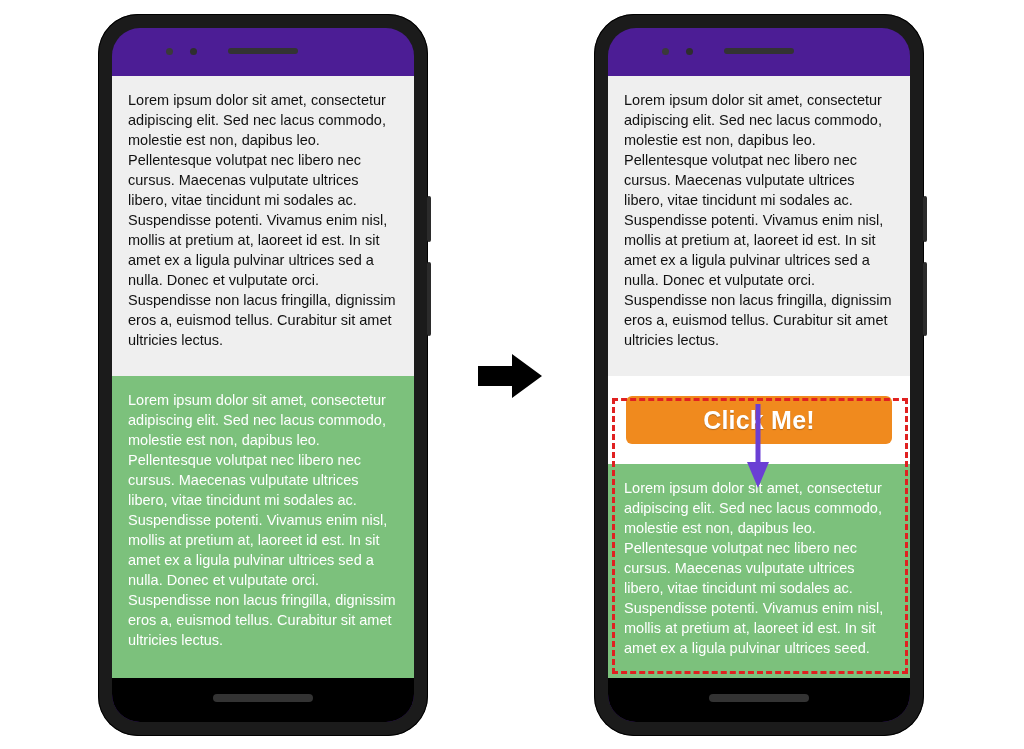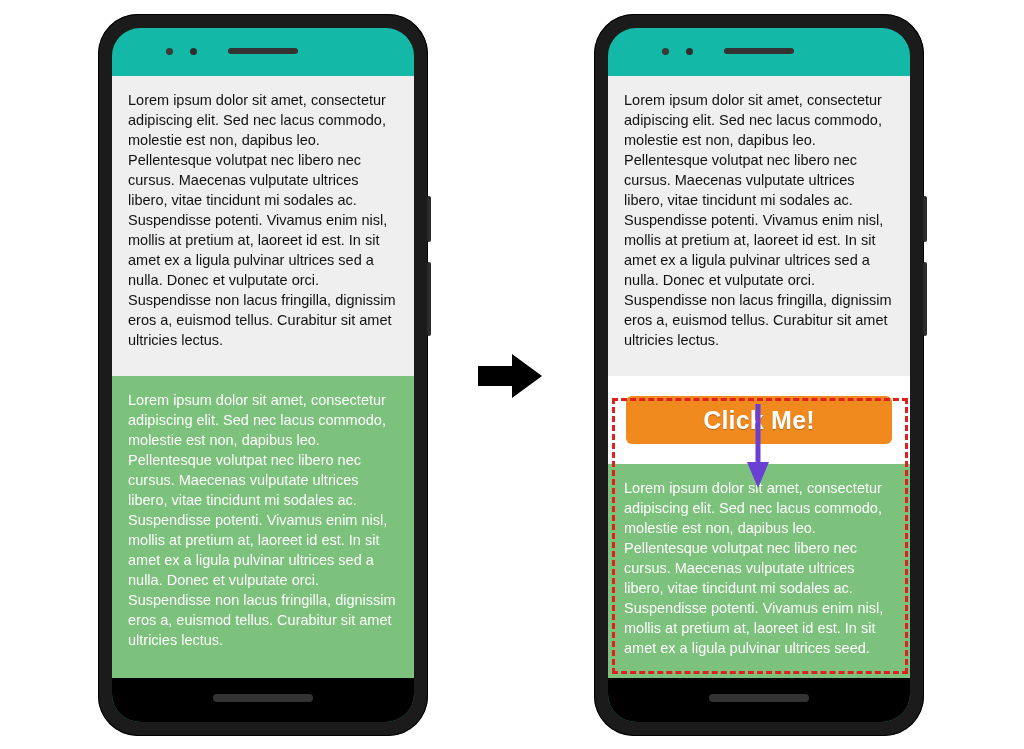--- a/index.html
+++ b/index.html
@@ -31,21 +31,21 @@
   }
   .phone.left  { left: 98px;  top: 14px; }
   .phone.right { left: 594px; top: 14px; }
 
   .phone-inner {
     position: absolute;
     left: 14px;
     top: 14px;
     width: 302px;
     height: 694px;
-    background: #14b8a6;
+    background: #4c1d95;
     border-radius: 28px;
     overflow: hidden;
   }
 
   
   .top-bar {
     position: absolute;
     left: 0; top: 0;
     width: 302px;
     height: 48px;

